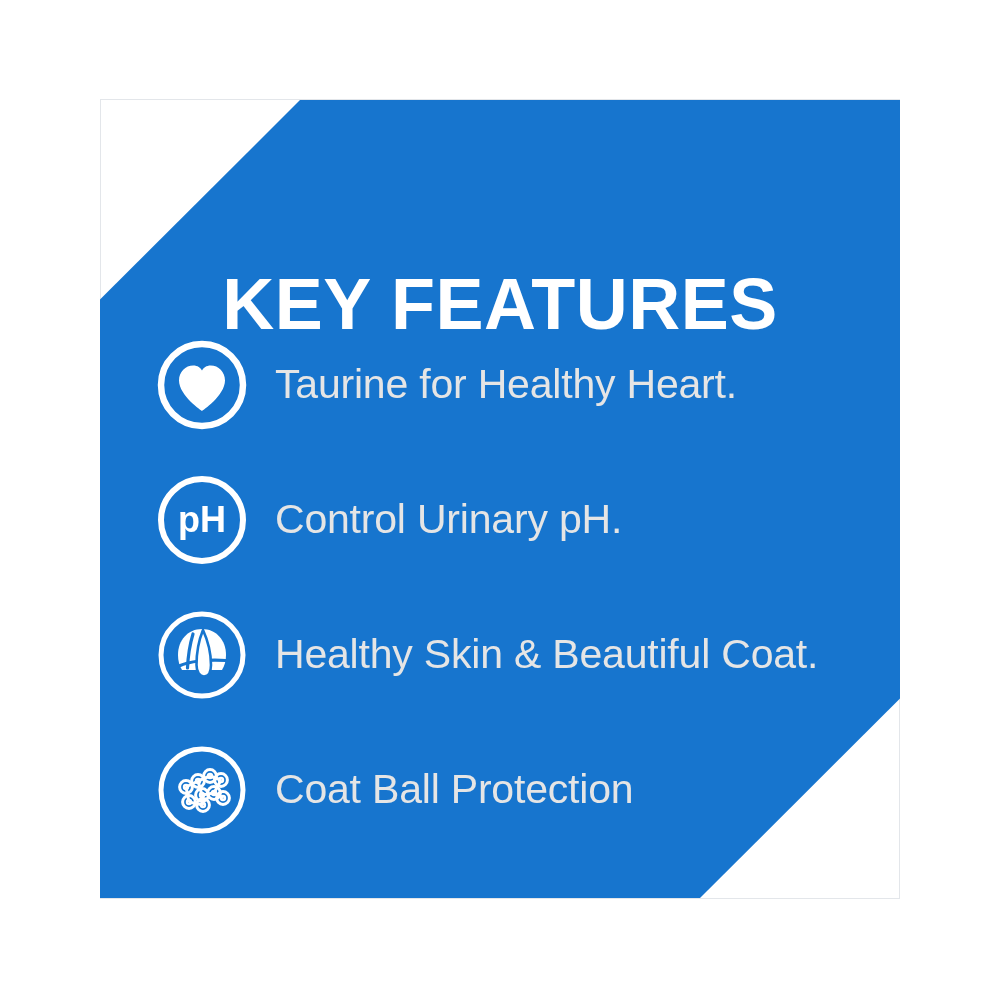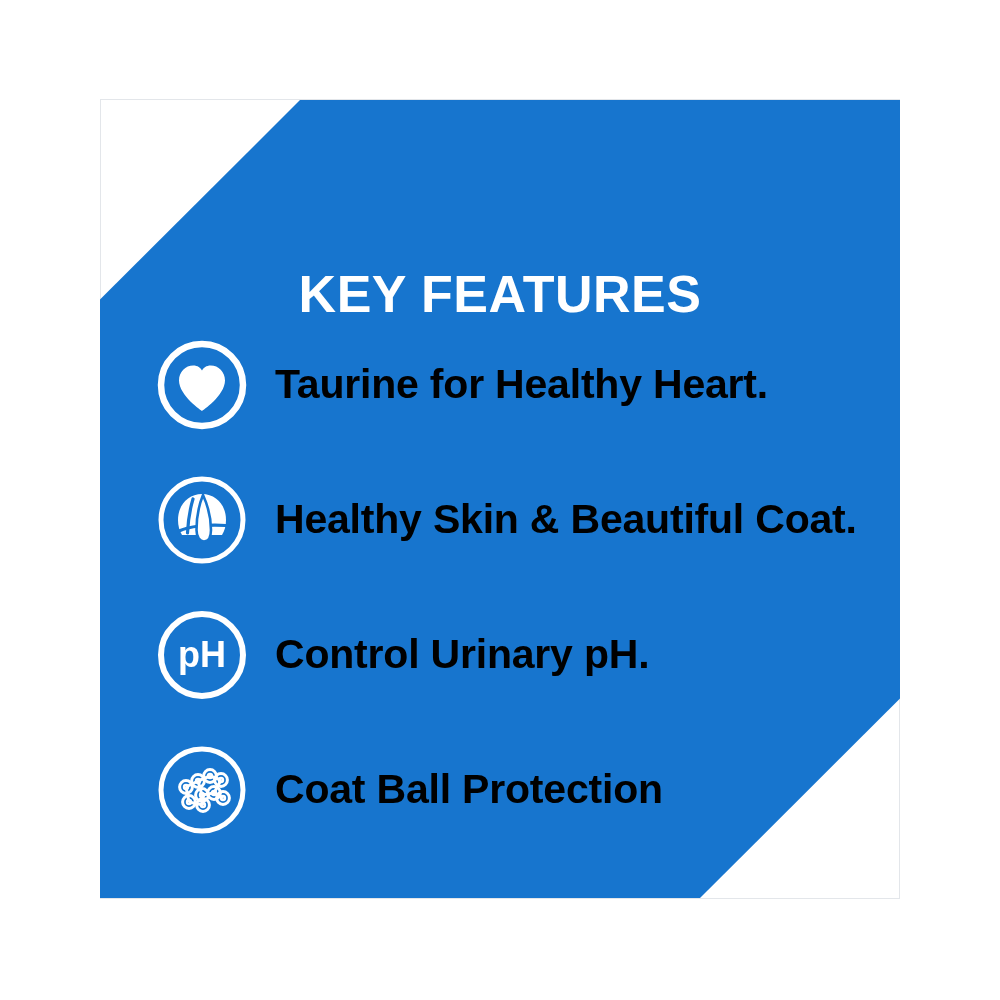--- a/index.html
+++ b/index.html
@@ -45,21 +45,21 @@
     clip-path: polygon(25% 0%, 100% 0%, 100% 75%, 75% 100%, 0% 100%, 0% 25%);
   }
 
   .panel-title {
     position: absolute;
     left: 0;
     top: 168px;
     width: 800px;
     text-align: center;
     color: #ffffff;
-    font-size: 52px;
+    font-size: 72px;
     font-weight: 700;
     letter-spacing: 0.5px;
     line-height: 1;
     white-space: nowrap;
   }
 
   .features {
     position: absolute;
     left: 57px;
     top: 217px;
@@ -81,23 +81,23 @@
     margin-right: 28px;
   }
 
   .feature-icon svg {
     display: block;
     width: 90px;
     height: 90px;
   }
 
   .feature-label {
-    color: #000000;
+    color: #e5e5e5;
     font-size: 41px;
-    font-weight: 700;
+    font-weight: 400;
     line-height: 1.05;
     letter-spacing: -0.2px;
     white-space: nowrap;
   }
 </style>
 </head>
 <body>
 
 <div id="stage">
 
@@ -115,41 +115,41 @@
             <circle cx="45" cy="45" r="41" fill="none" stroke="#ffffff" stroke-width="6.5"></circle>
             <path d="M45 71 C45 71 22 55.5 22 40.5 C22 31.8 28.6 25.5 36.2 25.5 C40.8 25.5 43.4 27.8 45 30.6 C46.6 27.8 49.2 25.5 53.8 25.5 C61.4 25.5 68 31.8 68 40.5 C68 55.5 45 71 45 71 Z" fill="#ffffff"></path>
           </svg>
         </span>
         <span class="feature-label">Taurine for Healthy Heart.</span>
       </div>
 
       <div class="feature-row">
         <span class="feature-icon">
           <svg viewBox="0 0 90 90" xmlns="http://www.w3.org/2000/svg">
+            <circle cx="45" cy="45" r="41" fill="none" stroke="#ffffff" stroke-width="6"></circle>
+            <text x="45" y="57" text-anchor="middle" font-family="Liberation Sans, sans-serif" font-size="36" font-weight="700" fill="#ffffff">pH</text>
+          </svg>
+        </span>
+        <span class="feature-label">Control Urinary pH.</span>
+      </div>
+
+      <div class="feature-row">
+        <span class="feature-icon">
+          <svg viewBox="0 0 90 90" xmlns="http://www.w3.org/2000/svg">
             <circle cx="45" cy="45" r="41" fill="none" stroke="#ffffff" stroke-width="5"></circle>
 
             <path d="M45 19 C59 19 69 30 69 45 C69 51 67.5 56 65 60 L25 60 C22.5 56 21 51 21 45 C21 30 31 19 45 19 Z" fill="#ffffff"></path>
 
             <path d="M22 56 C32 51.5 50 49 69 50.5" fill="none" stroke="#1775ce" stroke-width="3.2" stroke-linecap="round"></path>
             <path d="M36 24 C33 34 31 47 30.5 58" fill="none" stroke="#1775ce" stroke-width="3.2" stroke-linecap="round"></path>
 
             <path d="M46 20 C41.5 31 39.5 42 39.5 55 C39.5 62.5 43 66.5 47 66.5 C51 66.5 54 62.5 54 55 C54 45 51 31 46 20 Z" fill="#ffffff" stroke="#1775ce" stroke-width="2.6"></path>
           </svg>
         </span>
         <span class="feature-label">Healthy Skin &amp; Beautiful Coat.</span>
-      </div>
-
-      <div class="feature-row">
-        <span class="feature-icon">
-          <svg viewBox="0 0 90 90" xmlns="http://www.w3.org/2000/svg">
-            <circle cx="45" cy="45" r="41" fill="none" stroke="#ffffff" stroke-width="6"></circle>
-            <text x="45" y="57" text-anchor="middle" font-family="Liberation Sans, sans-serif" font-size="36" font-weight="700" fill="#ffffff">pH</text>
-          </svg>
-        </span>
-        <span class="feature-label">Control Urinary pH.</span>
       </div>
 
       <div class="feature-row">
         <span class="feature-icon">
           <svg viewBox="0 0 90 90" xmlns="http://www.w3.org/2000/svg">
             <circle cx="45" cy="45" r="41" fill="none" stroke="#ffffff" stroke-width="5"></circle>
             <g stroke="#ffffff" stroke-width="3" fill="none">
               <line x1="29" y1="42" x2="41" y2="36"></line>
               <line x1="41" y1="36" x2="53" y2="31"></line>
               <line x1="53" y1="31" x2="64" y2="35"></line>

